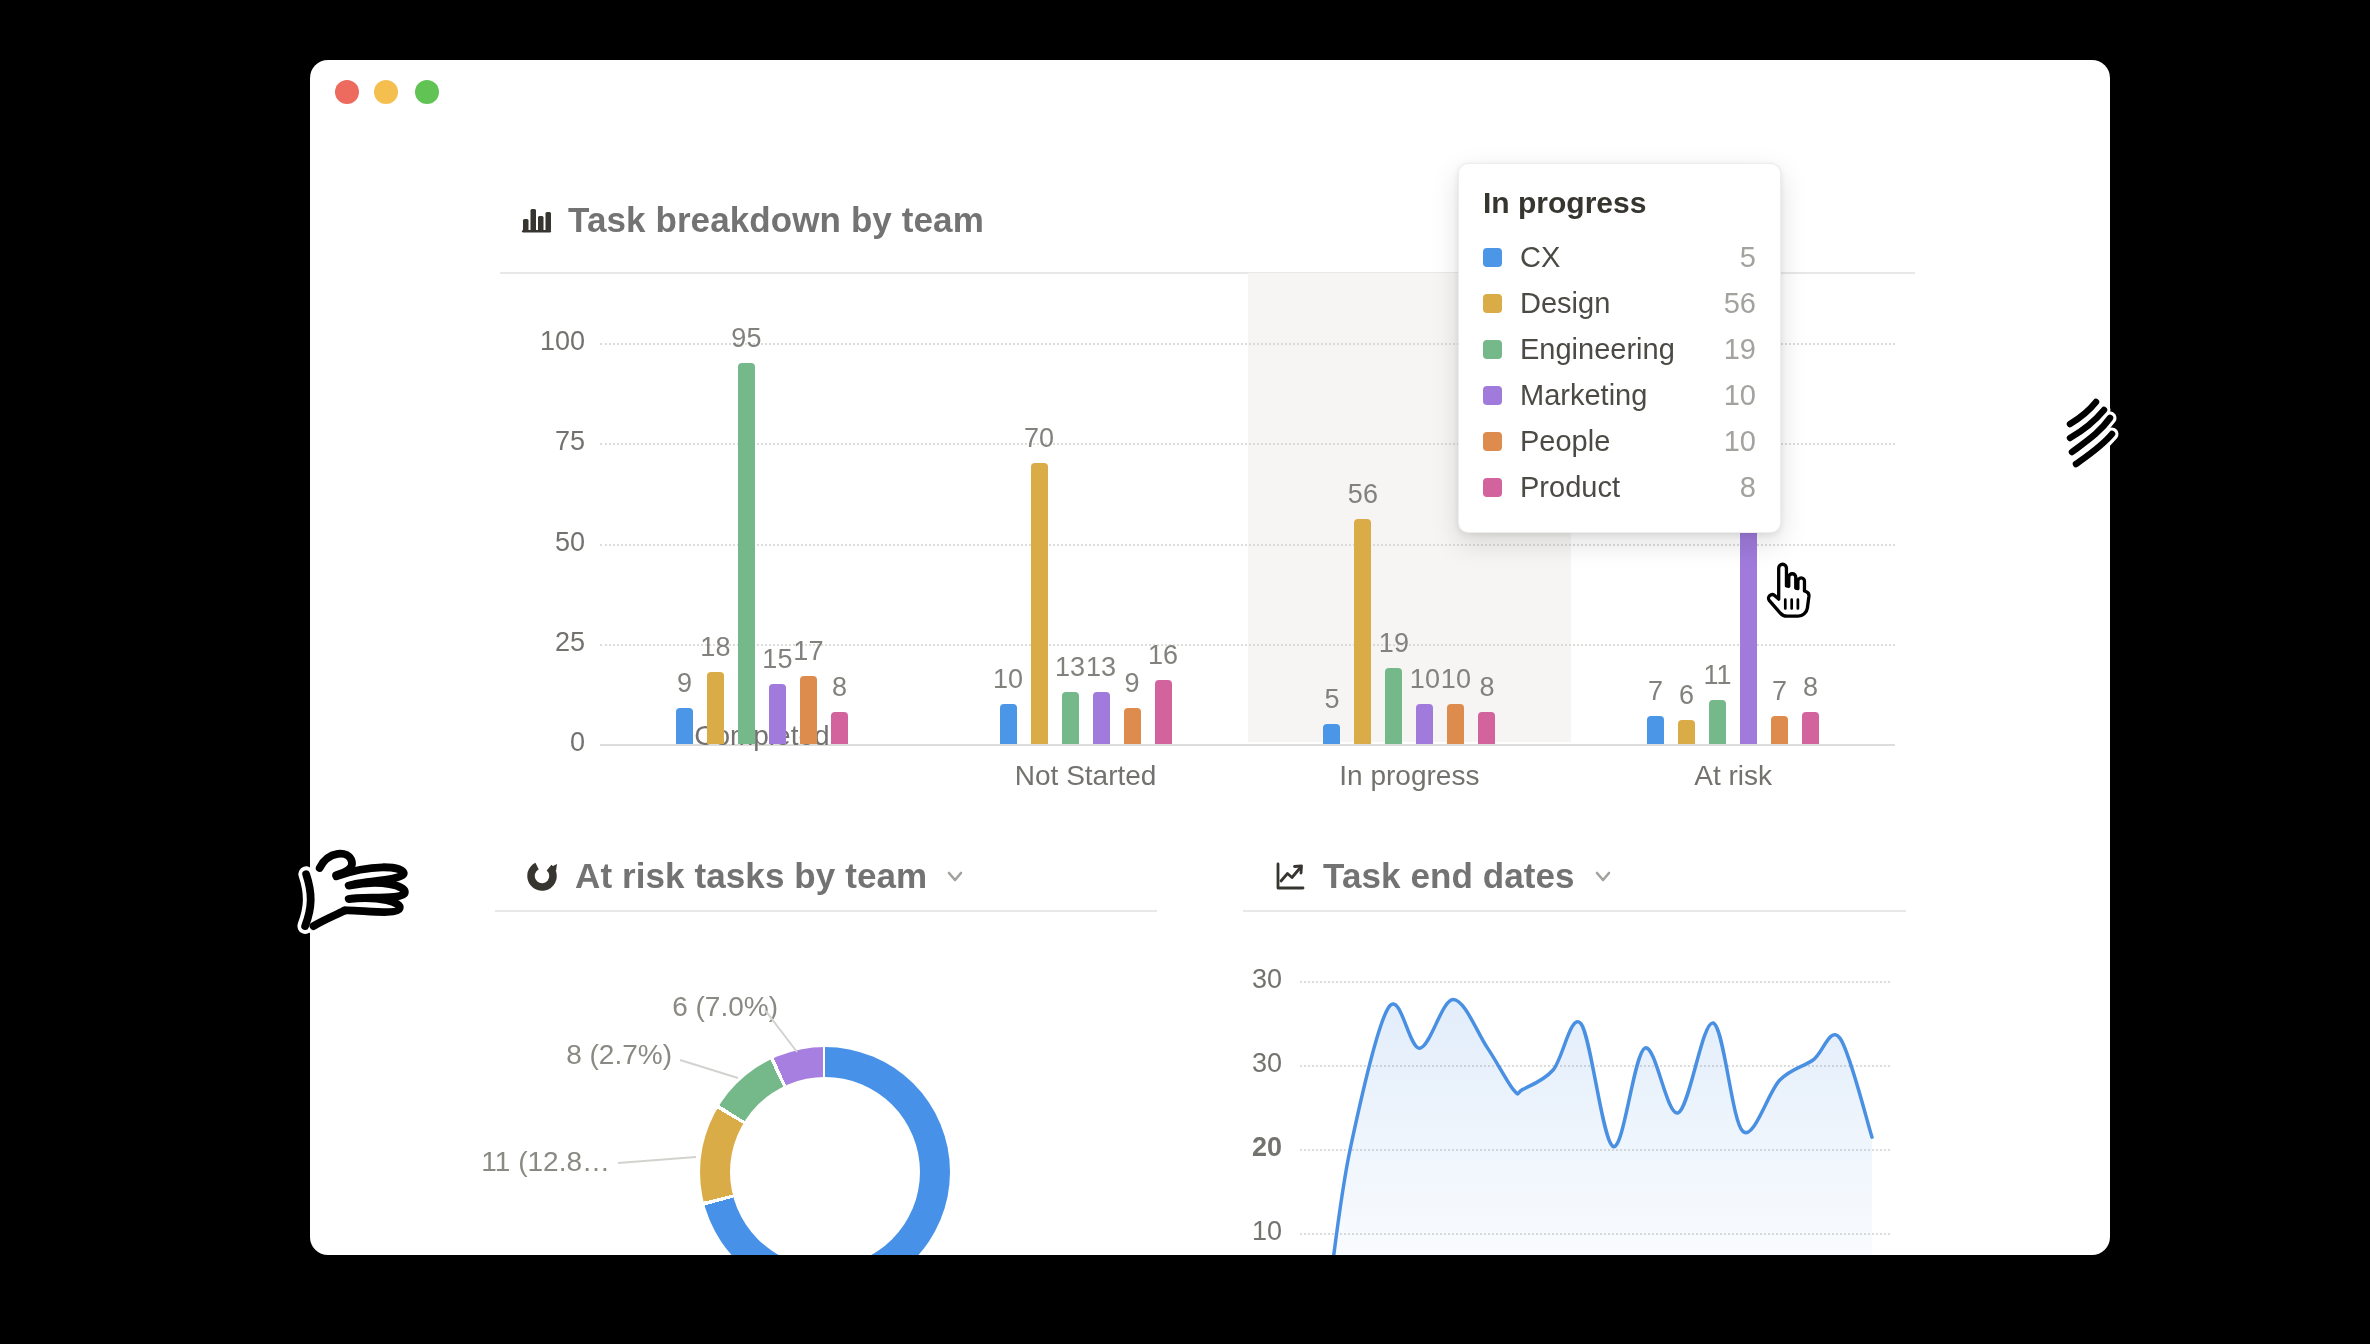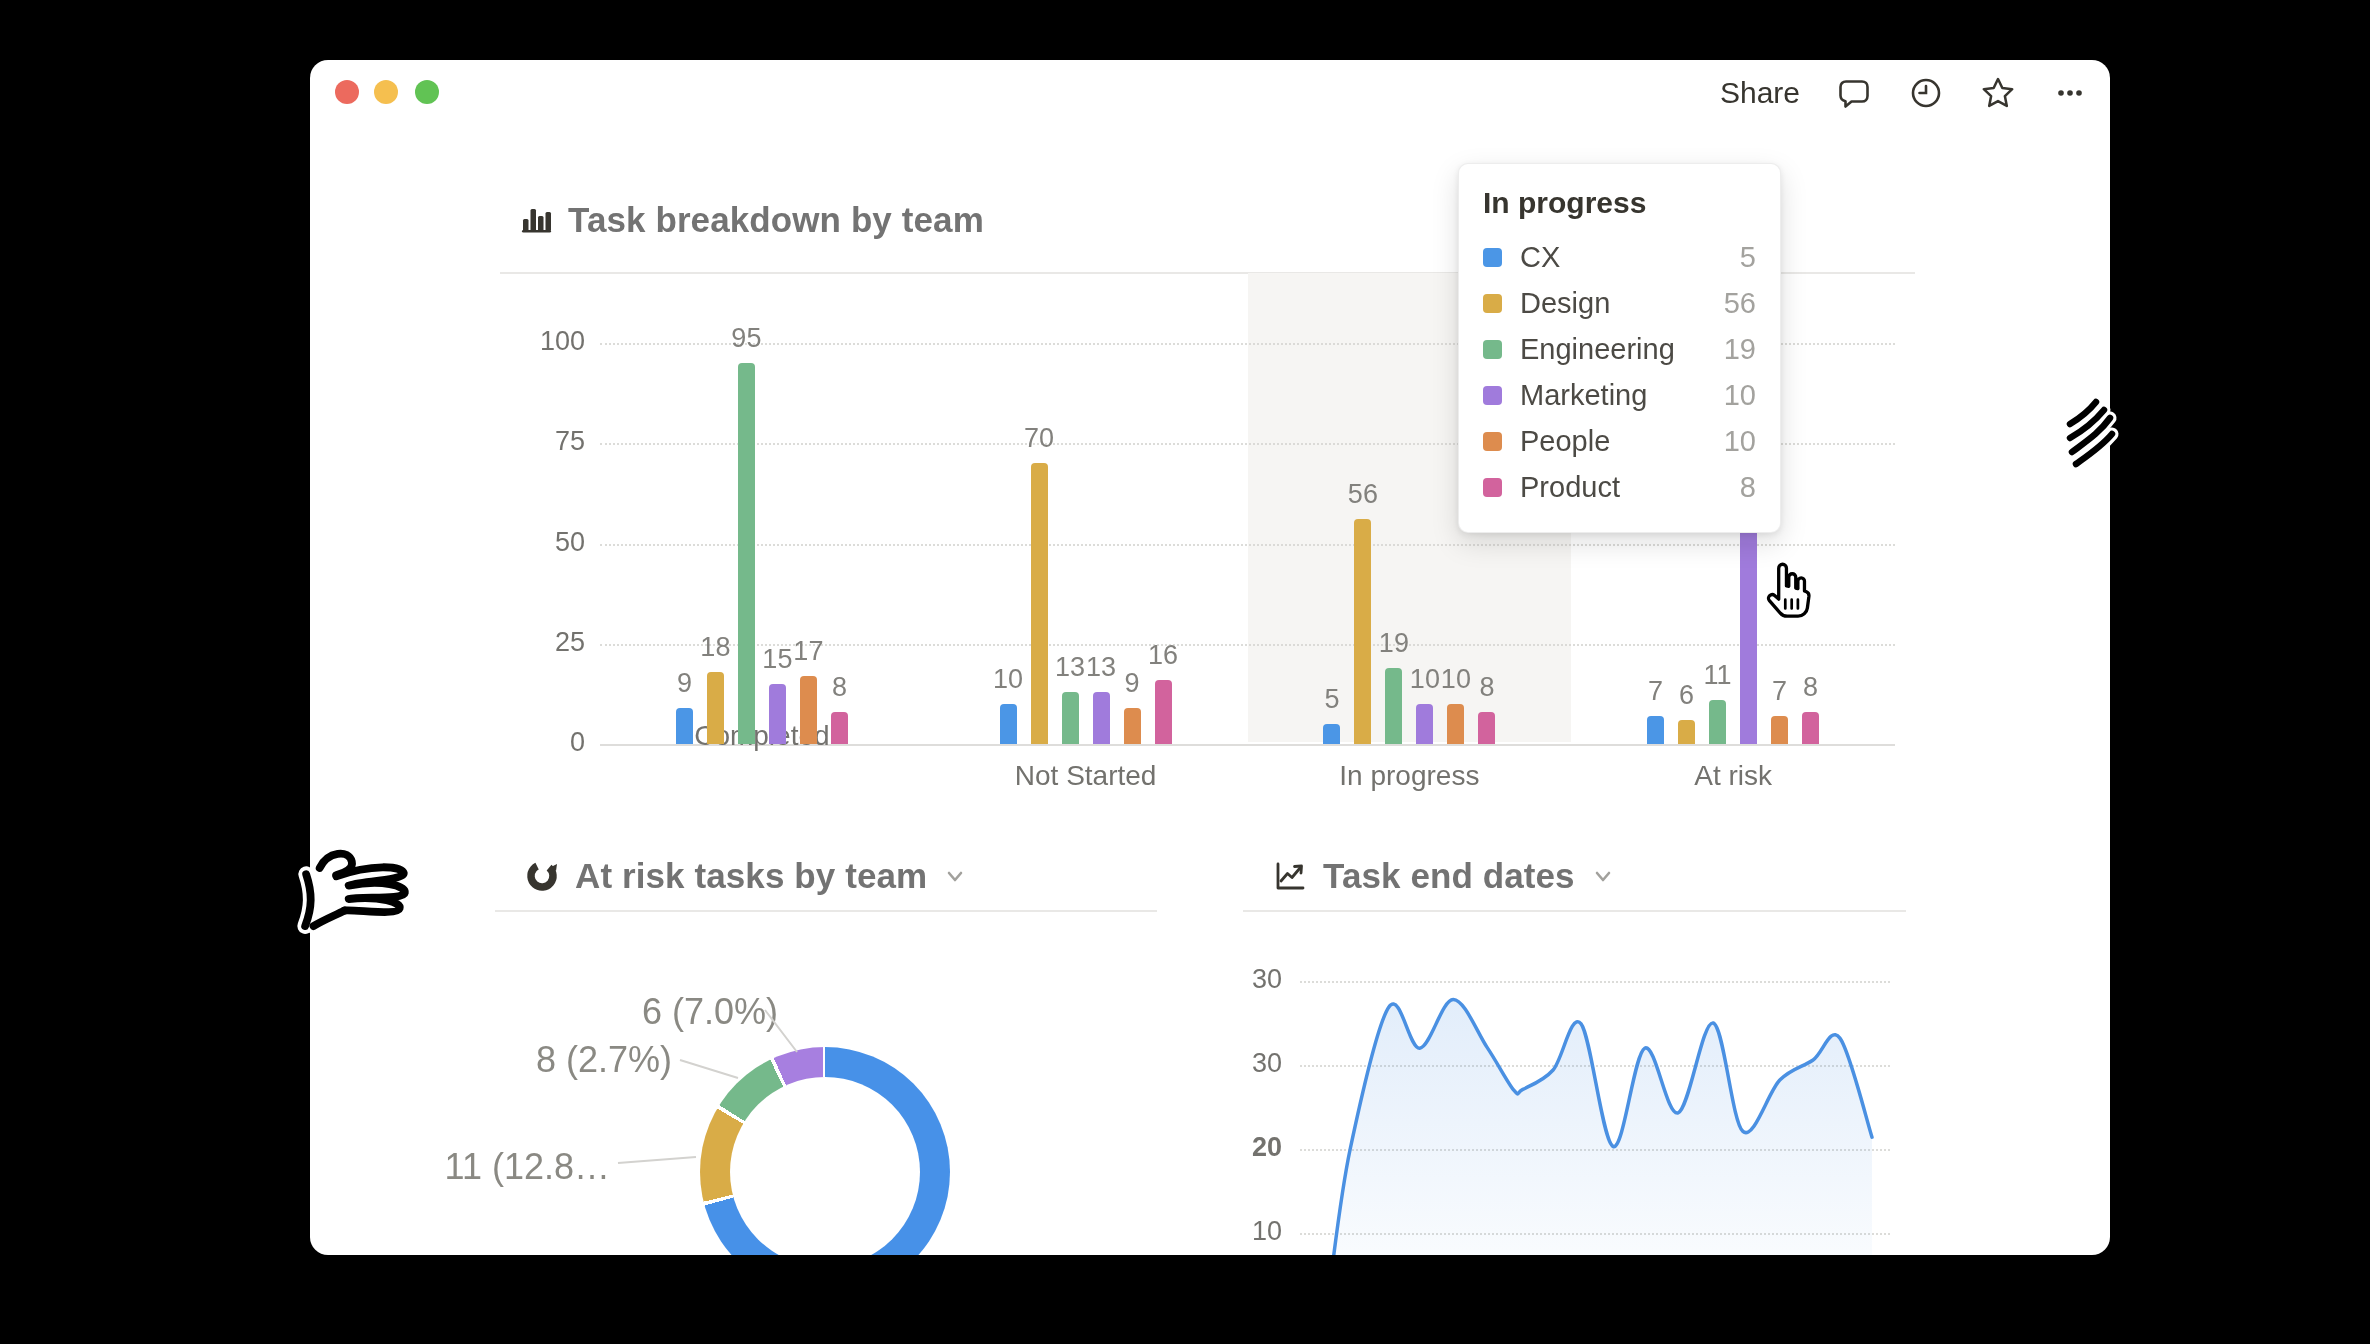--- a/index.html
+++ b/index.html
@@ -21,62 +21,36 @@
   .bar{position:absolute;border-radius:4px 4px 0 0;}
   #hover-col{position:absolute;background:#f6f5f3;}
   #tooltip{position:absolute;left:1148px;top:103px;width:323px;background:#fff;border-radius:10px;
     border:1px solid rgba(0,0,0,.07);box-shadow:0 10px 28px rgba(15,15,15,.13),0 2px 6px rgba(15,15,15,.08);
     padding:22px 24px;z-index:10;}
   #tooltip .tt-title{font-size:30px;font-weight:600;color:#37352f;margin-bottom:14px;}
   .tt-row{display:flex;align-items:center;height:46px;}
   .tt-swatch{width:19px;height:19px;border-radius:4px;margin-right:18px;flex:none;}
   .tt-label{font-size:29px;color:#4c4a45;flex:1;}
   .tt-value{font-size:29px;color:#a3a29e;}
-  .donut-label{position:absolute;font-size:36px;color:#8a8983;text-align:right;width:220px;}
+  .donut-label{position:absolute;font-size:28px;color:#8a8983;text-align:right;width:220px;}
   #donut-center{position:absolute;left:390px;top:1068px;width:250px;text-align:center;z-index:3;}
   #donut-total-value{font-size:78px;font-weight:700;color:#201f1c;line-height:82px;letter-spacing:-1px;}
   #donut-total-label{font-size:31px;color:#87867f;margin-top:8px;}
   svg{display:block;}
 </style>
 </head>
 <body>
 
 <div id="screen">
   <div id="window">
 
     <div class="light" id="light-close" style="left: 25px; background: rgb(236, 106, 94);"></div>
     <div class="light" id="light-min" style="left: 64px; background: rgb(245, 191, 79);"></div>
     <div class="light" id="light-zoom" style="left: 105px; background: rgb(97, 195, 84);"></div>
 
-    <div id="titlebar-right">
-      <span id="share-label">Share</span>
-      <span class="tb-icon">
-        <svg width="34" height="34" viewBox="0 0 34 34" fill="none" stroke="#37352f" stroke-width="2.6" stroke-linejoin="round" stroke-linecap="round">
-          <path d="M9 5.5 H25 C28.3 5.5 30.5 7.7 30.5 11 V20 C30.5 23.3 28.3 25.5 25 25.5 H14.5 L8.5 30.5 V25.2 C5.8 24.6 3.5 22.4 3.5 19.5 V11 C3.5 7.7 5.7 5.5 9 5.5 Z"></path>
-        </svg>
-      </span>
-      <span class="tb-icon">
-        <svg width="34" height="34" viewBox="0 0 34 34" fill="none" stroke="#37352f" stroke-width="2.6" stroke-linecap="round">
-          <circle cx="17" cy="17" r="13"></circle>
-          <path d="M17 10 V17 L10.5 17"></path>
-        </svg>
-      </span>
-      <span class="tb-icon">
-        <svg width="36" height="36" viewBox="0 0 34 34" fill="none" stroke="#37352f" stroke-width="2.4" stroke-linejoin="round">
-          <path d="M17 3.8 L21.1 12.3 30.4 13.4 23.5 19.9 25.3 29.2 17 24.6 8.7 29.2 10.5 19.9 3.6 13.4 12.9 12.3 Z"></path>
-        </svg>
-      </span>
-      <span class="tb-icon">
-        <svg width="34" height="34" viewBox="0 0 34 34" fill="#37352f">
-          <circle cx="8" cy="17" r="2.8"></circle>
-            <circle cx="17" cy="17" r="2.8"></circle>
-            <circle cx="26" cy="17" r="2.8"></circle>
-        </svg>
-      </span>
-    </div>
 
     <div class="panel-title" style="left:210px;top:140px;">
       <span>
         <svg width="32" height="32" viewBox="0 0 32 32" fill="#37352f">
           <rect x="3" y="15" width="5.5" height="12" rx="1.5"></rect>
           <rect x="10.5" y="5" width="5.5" height="22" rx="1.5"></rect>
           <rect x="18" y="12" width="5.5" height="15" rx="1.5"></rect>
           <rect x="25.5" y="8" width="5.5" height="19" rx="1.5"></rect>
           <rect x="2" y="26" width="29" height="2.6" rx="1.3"></rect>
         </svg>

